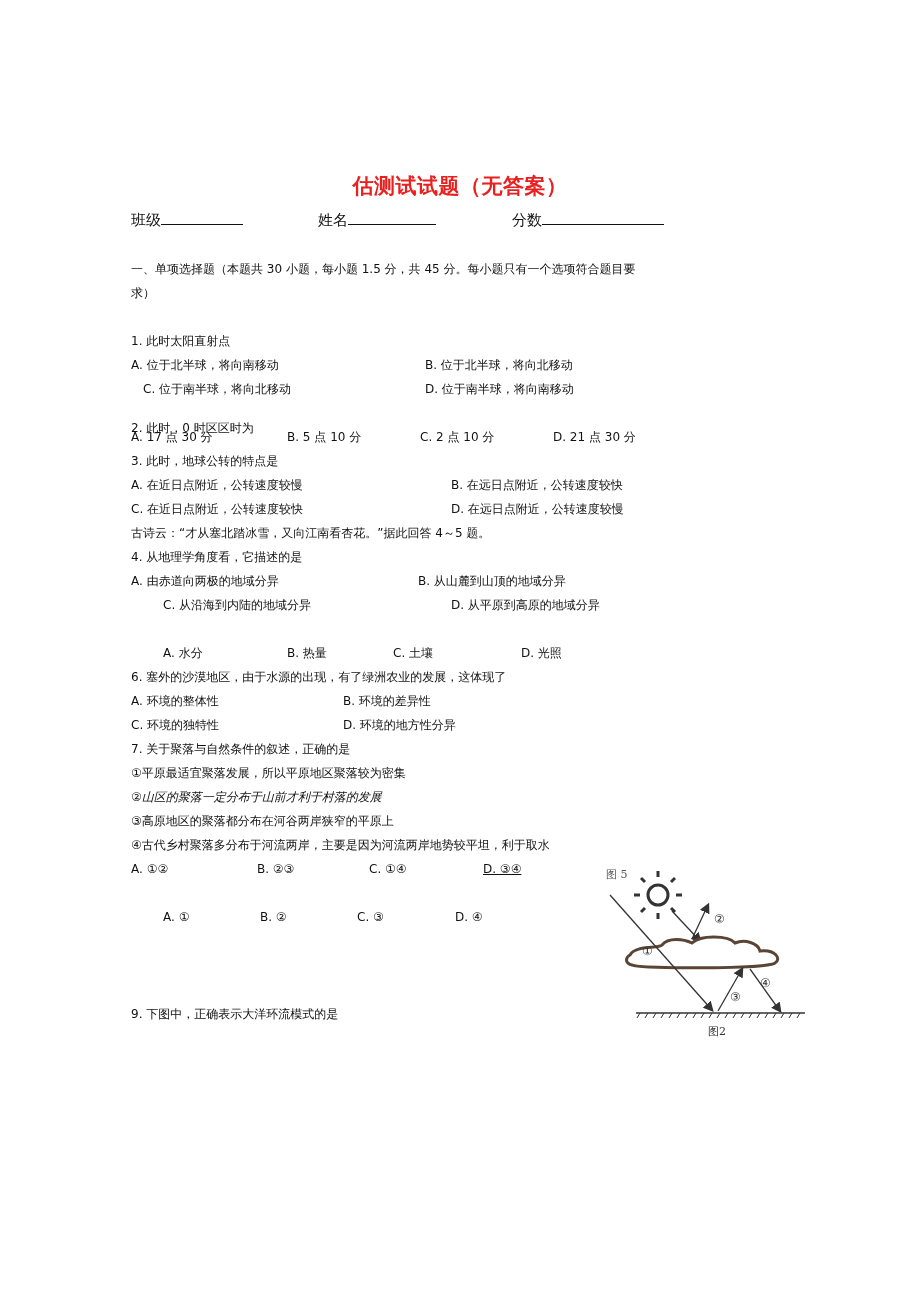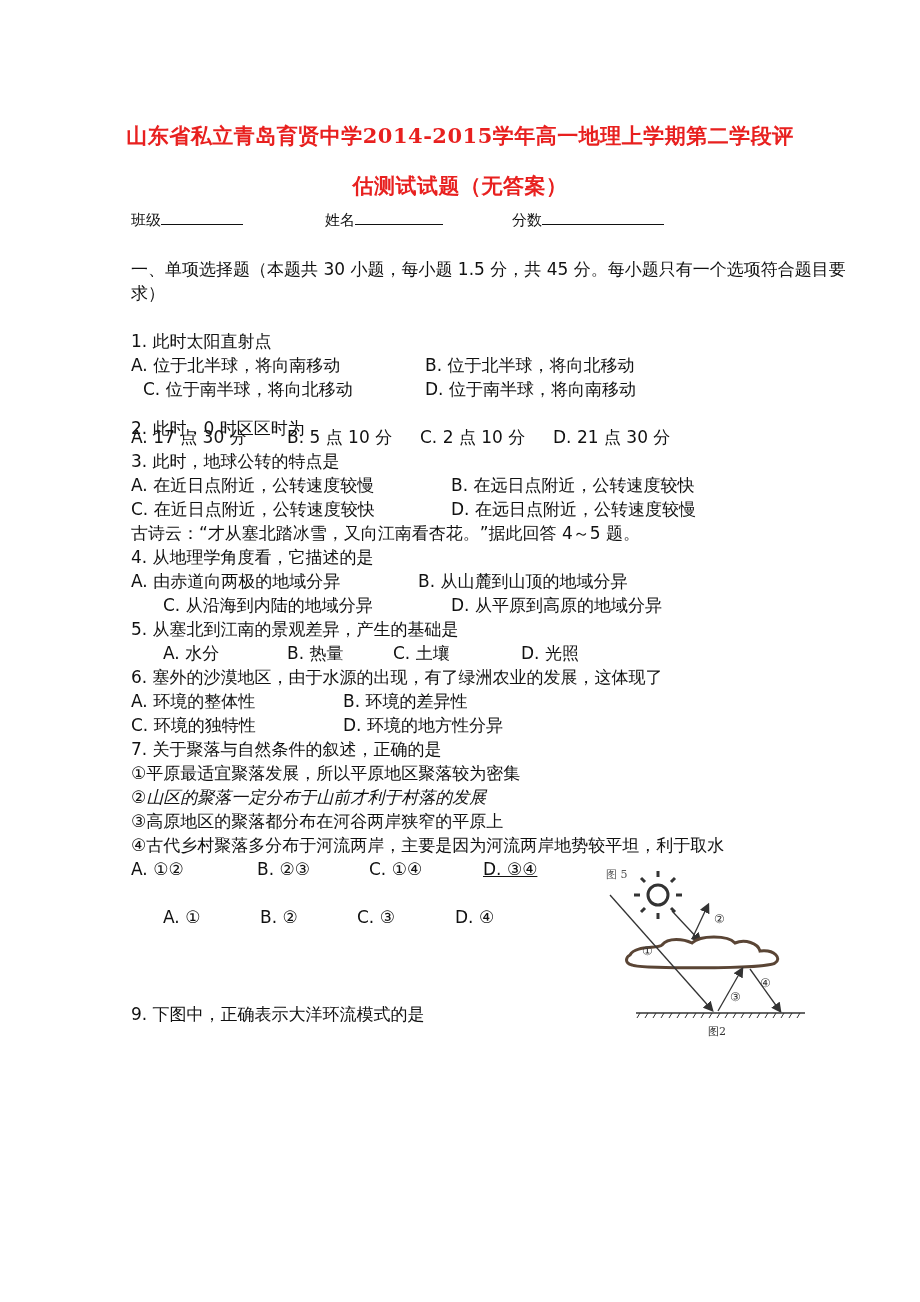--- a/index.html
+++ b/index.html
@@ -7,38 +7,37 @@
            font-family: "DejaVu Sans", "Liberation Sans", sans-serif; color: #111; }
     .page { position: absolute; left: 0; top: 0; width: 920px; height: 1302px; }
     .title { position: absolute; left: 0; width: 920px; text-align: center;
              font-family: "DejaVu Serif", "Liberation Serif", serif; font-weight: bold;
              color: #e8201f; font-size: 21px; letter-spacing: 0.5px; }
     .t1 { top: 122px; }
     .t2 { top: 172px; }
     .fields { position: absolute; top: 210px; left: 131px; font-size: 15px; }
     .field { position: absolute; white-space: nowrap; }
     .blank { display: inline-block; border-bottom: 1px solid #111; height: 14px; vertical-align: baseline; }
-    .line { position: absolute; left: 131px; font-size: 17px; white-space: nowrap; line-height: 20px; }
+    .line { position: absolute; left: 131px; font-size: 12px; white-space: nowrap; line-height: 20px; }
     .opt { position: absolute; white-space: nowrap; }
     .figure { position: absolute; left: 600px; top: 865px; width: 210px; height: 175px; }
     .fig-label { position: absolute; font-size: 11px; color: #555; font-family: "DejaVu Serif", serif; }
   </style>
 </head>
 <body>
 
 <div class="page">
 
-  <div class="title t1">山东省私立青岛育贤中学2014-2015学年高一地理上学期第二学段评</div>
   <div class="title t2">估测试试题（无答案）</div>
 
   <div class="fields">
     <div class="field" style="left:0;top:0;">
       <span>班级</span><span class="blank" style="width:82px;"></span>
     </div>
-    <div class="field" style="left:187px;top:0;margin-left:7px;">
+    <div class="field" style="left:187px;top:0;">
       <span>姓名</span><span class="blank" style="width:88px;"></span>
     </div>
     <div class="field" style="left:381px;top:0;text-align:center;">
       <span>分数</span><span class="blank" style="width:122px;"></span>
     </div>
   </div>
 
   <div class="line" style="top:259px;">一、单项选择题（本题共 30 小题，每小题 1.5 分，共 45 分。每小题只有一个选项符合题目要</div>
   <div class="line" style="top:283px;">求）</div>
 
@@ -76,21 +75,20 @@
   <div class="line" style="top:547px;">4. 从地理学角度看，它描述的是</div>
   <div class="line" style="top:571px;width:600px;">
     <span class="opt" style="left:0;">A. 由赤道向两极的地域分异</span>
     <span class="opt" style="left:287px;">B. 从山麓到山顶的地域分异</span>
   </div>
   <div class="line" style="top:595px;width:600px;">
     <span class="opt" style="left:32px;">C. 从沿海到内陆的地域分异</span>
     <span class="opt" style="left:320px;">D. 从平原到高原的地域分异</span>
   </div>
 
-  <div class="line" style="top:619px;">5. 从塞北到江南的景观差异，产生的基础是</div>
   <div class="line" style="top:643px;width:600px;">
     <span class="opt" style="left:32px;">A. 水分</span>
     <span class="opt" style="left:156px;">B. 热量</span>
     <span class="opt" style="left:262px;">C. 土壤</span>
     <span class="opt" style="left:390px;">D. 光照</span>
   </div>
 
   <div class="line" style="top:667px;">6. 塞外的沙漠地区，由于水源的出现，有了绿洲农业的发展，这体现了</div>
   <div class="line" style="top:691px;width:600px;">
     <span class="opt" style="left:0;">A. 环境的整体性</span>

